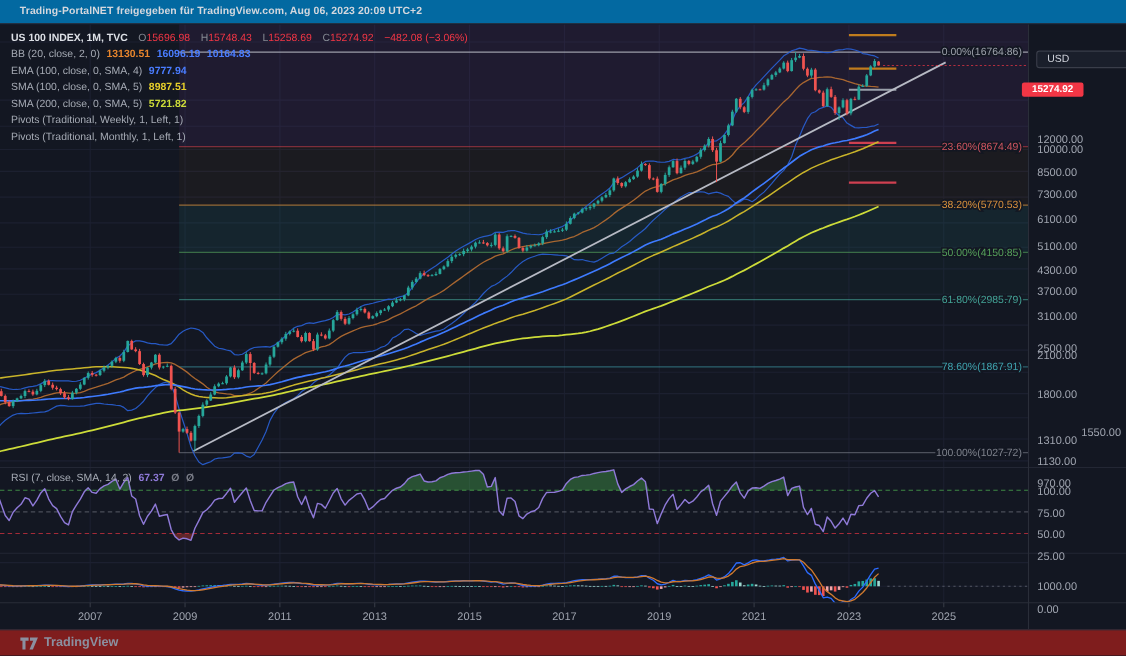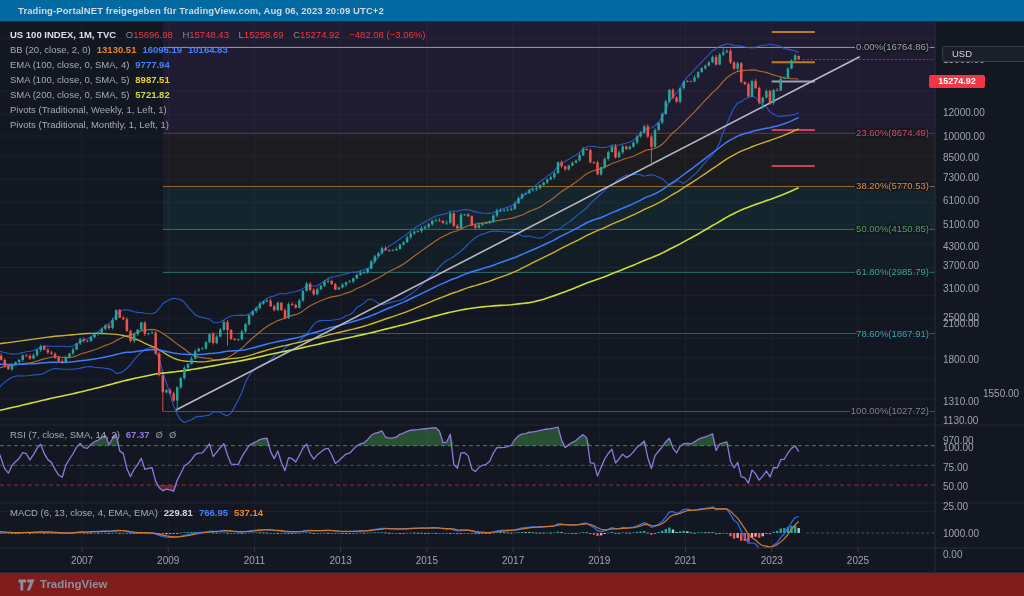--- a/index.html
+++ b/index.html
@@ -858,30 +858,27 @@
           <div class="lrow"><span class="llabel">SMA (100, close, 0, SMA, 5)</span><span class="lval" style="color: rgb(231, 207, 42);">8987.51</span></div>
           <div class="lrow"><span class="llabel">SMA (200, close, 0, SMA, 5)</span><span class="lval" style="color: rgb(205, 220, 57);">5721.82</span></div>
           <div class="lrow"><span class="llabel">Pivots (Traditional, Weekly, 1, Left, 1)</span></div>
           <div class="lrow"><span class="llabel">Pivots (Traditional, Monthly, 1, Left, 1)</span></div>
         </div>
     </div>
 
     <div class="legend" id="rsi-legend">
         <div class="lrow"><span class="llabel">RSI (7, close, SMA, 14, 2)</span><span class="lval" style="color: rgb(143, 122, 216);">67.37</span><span class="lval" style="color: rgb(120, 123, 134);">Ø</span><span class="lval" style="color: rgb(120, 123, 134);">Ø</span></div>
       </div>
-    <div class="legend" id="macd-legend">
-        <div class="lrow"><span class="llabel">MACD (6, 13, close, 4, EMA, EMA)</span><span class="lval" style="color: rgb(209, 212, 220);">229.81</span><span class="lval" style="color: rgb(74, 125, 255);">766.95</span><span class="lval" style="color: rgb(232, 134, 45);">537.14</span></div>
-      </div>
 
     <div id="price-axis">
       <div id="usd-box">USD</div>
       <div id="price-badge" style="top: 31.0337px;">15274.92</div>
       <div id="axis-labels">
           <span class="axlab" style="top: 10.1273px;">18000.00</span>
-          <span class="axlab" style="top: 63px;">12000.00</span>
+          <span class="axlab" style="top: 78px;">12000.00</span>
           <span class="axlab" style="top: 86.7747px;">10000.00</span>
           <span class="axlab" style="top: 107.967px;">8500.00</span>
           <span class="axlab" style="top: 127.813px;">7300.00</span>
           <span class="axlab" style="top: 151.231px;">6100.00</span>
           <span class="axlab" style="top: 174.579px;">5100.00</span>
           <span class="axlab" style="top: 196.828px;">4300.00</span>
           <span class="axlab" style="top: 216.425px;">3700.00</span>
           <span class="axlab" style="top: 239.497px;">3100.00</span>
           <span class="axlab" style="top: 267.548px;">2500.00</span>
           <span class="axlab" style="top: 274px;">2100.00</span>

